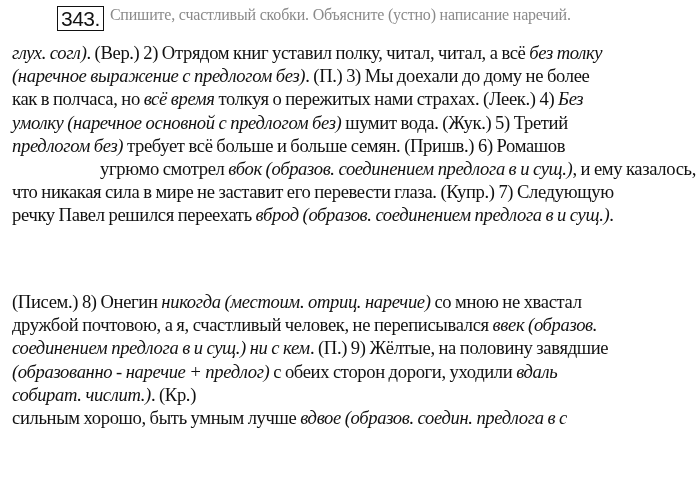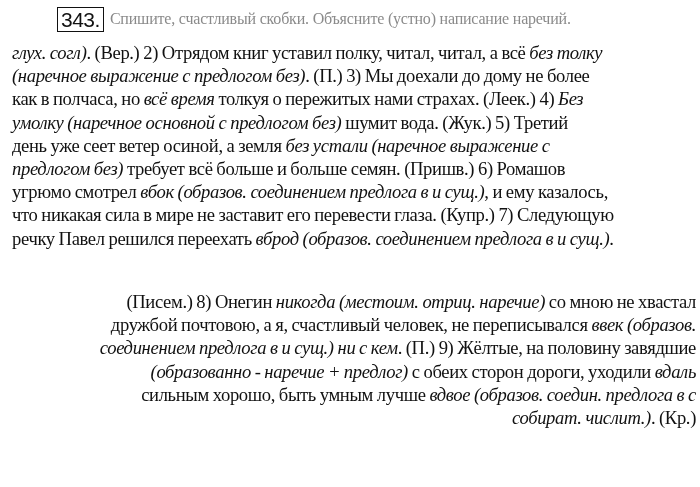--- a/index.html
+++ b/index.html
@@ -1,47 +1,46 @@
 <!DOCTYPE html>
 <html><head>
   <meta charset="utf-8">
   <style>
     html, body { margin: 0; padding: 0; background: #ffffff; }
     body { width: 700px; height: 487px; position: relative; overflow: hidden;
            font-family: "Liberation Serif", serif; color: #111; }
-    .header { position: absolute; left: 12px; top: 6px; height: 26px; display: flex; align-items: center; padding-left: 45px; }
+    .header { position: absolute; left: 12px; top: 6px; height: 26px; display: flex; align-items: flex-start; padding-left: 45px; }
     .num-box { border: 1.5px solid #111; padding: 0 3px; height: 23px; line-height: 23px;
                font-family: "Liberation Sans", sans-serif; font-size: 21px; color: #111; letter-spacing: -0.5px; }
     .task { margin-left: 6px; font-size: 16px; color: #8a8a8a; letter-spacing: -0.2px; }
     .para { position: absolute; left: 12px; width: 684px; font-size: 18.6px; line-height: 23.2px;
             letter-spacing: -0.35px; word-spacing: -0.5px; }
     .p1 { top: 41px; text-indent: 34px; }
-    .p2 { top: 290px; text-align: right; }
+    .p2 { top: 290px; }
     .line { display: block; white-space: nowrap; }
     i { font-style: italic; }
   </style>
 </head>
 <body>
 
 <div class="header">
   <span class="num-box">343.</span>
   <span class="task">Спишите, счастливый скобки. Объясните (устно) написание наречий.</span>
 </div>
 
 <div class="para p1" id="p1">
     <span class="line" style="text-indent: 0px;"><i>глух. согл)</i><span>. (Вер.) 2) Отрядом книг уставил полку, читал, читал, а всё </span><i>без толку</i></span>
     <span class="line" style="text-indent: 0px;"><i>(наречное выражение с предлогом без)</i><span>. (П.) 3) Мы доехали до дому не более</span></span>
     <span class="line" style="text-indent: 0px;"><span>как в полчаса, но </span><i>всё время</i><span> толкуя о пережитых нами страхах. (Леек.) 4) </span><i>Без</i></span>
     <span class="line" style="text-indent: 0px;"><i>умолку (наречное основной с предлогом без)</i><span> шумит вода. (Жук.) 5) Третий</span></span>
-    <span class="line" style="text-indent: 0px;"><span>день уже сеет ветер осиной, а земля </span><i>без устали (наречное выражение с</i></span>
     <span class="line" style="text-indent: 0px;"><i>предлогом без)</i><span> требует всё больше и больше семян. (Пришв.) 6) Ромашов</span></span>
-    <span class="line" style="text-indent: 0px;"><span>угрюмо смотрел </span><i>вбок (образов. соединением предлога в и сущ.)</i><span>, и ему казалось,</span></span>
+    <span class="line" style="text-indent: 0px; text-align: right;"><span>угрюмо смотрел </span><i>вбок (образов. соединением предлога в и сущ.)</i><span>, и ему казалось,</span></span>
     <span class="line" style="text-indent: 0px;"><span>что никакая сила в мире не заставит его перевести глаза. (Купр.) 7) Следующую</span></span>
     <span class="line" style="text-indent: 0px;"><span>речку Павел решился переехать </span><i>вброд (образов. соединением предлога в и сущ.)</i><span>.</span></span>
   </div>
 <div class="para p2" id="p2">
     <span class="line"><span>(Писем.) 8) Онегин </span><i>никогда (местоим. отриц. наречие)</i><span> со мною не хвастал</span></span>
     <span class="line"><span>дружбой почтовою, а я, счастливый человек, не переписывался </span><i>ввек (образов.</i></span>
     <span class="line"><i>соединением предлога в и сущ.) ни с кем</i><span>. (П.) 9) Жёлтые, на половину завядшие</span></span>
     <span class="line"><i>(образованно - наречие + предлог)</i><span> с обеих сторон дороги, уходили </span><i>вдаль</i></span>
+    <span class="line"><i>собират. числит.)</i><span>. (Кр.)</span></span>
     <span class="line"><span>сильным хорошо, быть умным лучше </span><i>вдвое (образов. соедин. предлога в с</i></span>
-    <span class="line"><i>собират. числит.)</i><span>. (Кр.)</span></span>
   </div>
 
 </body></html>

